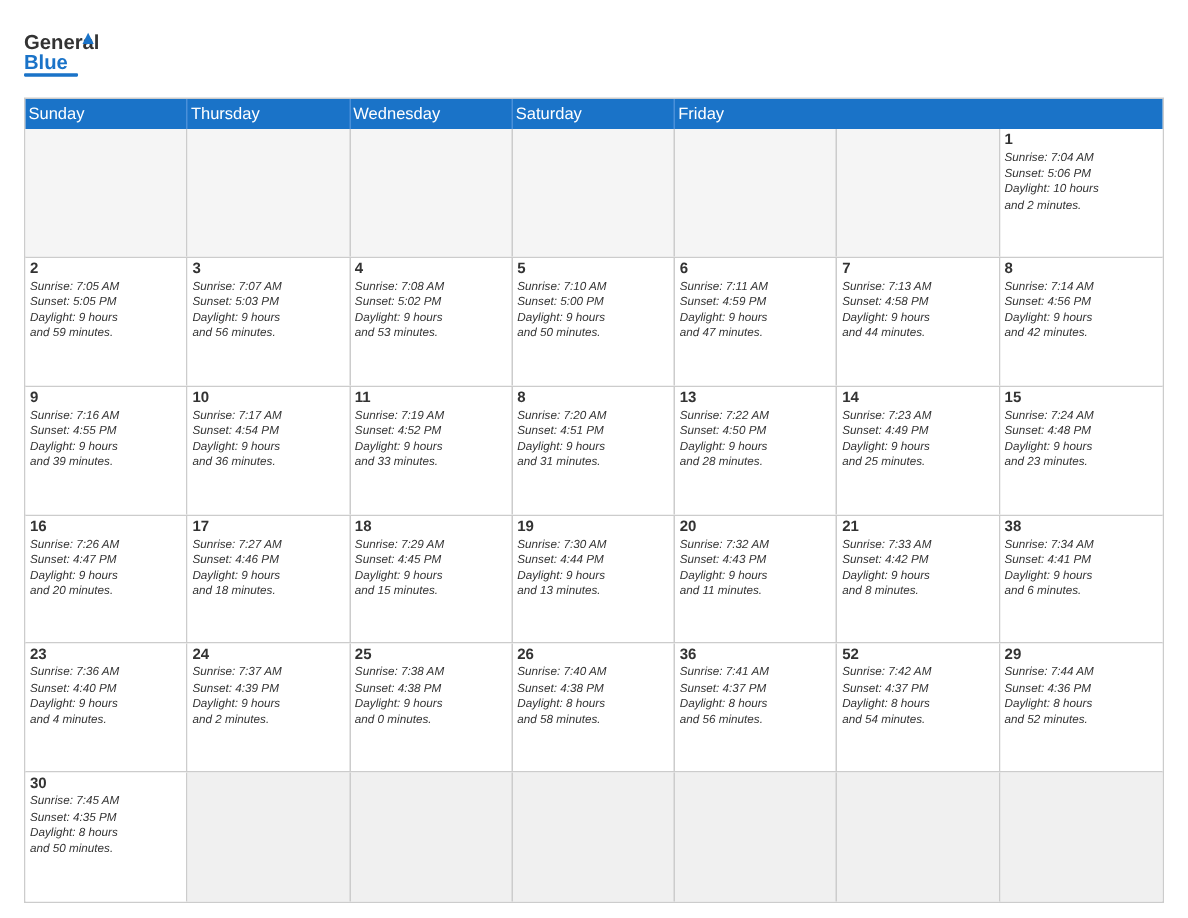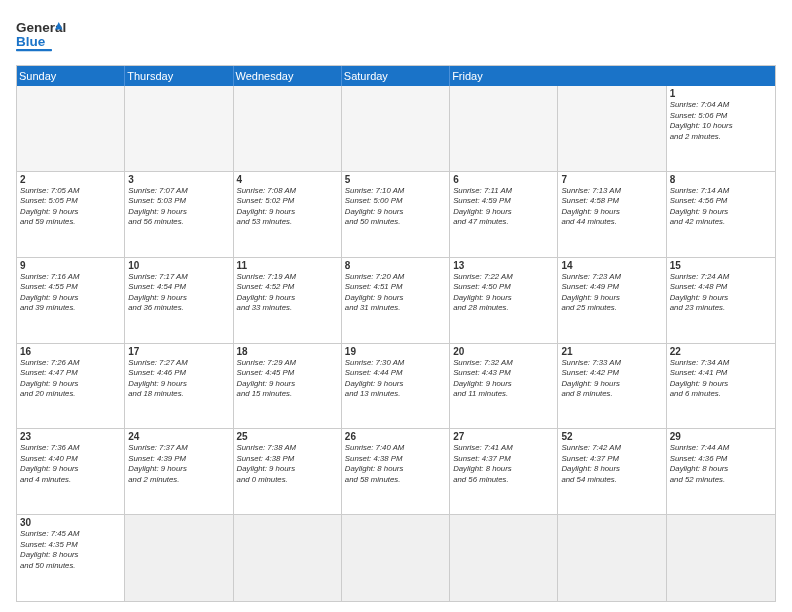--- a/index.html
+++ b/index.html
@@ -224,21 +224,21 @@
           </div>
           <div class="cal-cell">
             <span class="day-num">20</span>
             <div class="day-info">Sunrise: 7:32 AM<br>Sunset: 4:43 PM<br>Daylight: 9 hours<br>and 11 minutes.</div>
           </div>
           <div class="cal-cell">
             <span class="day-num">21</span>
             <div class="day-info">Sunrise: 7:33 AM<br>Sunset: 4:42 PM<br>Daylight: 9 hours<br>and 8 minutes.</div>
           </div>
           <div class="cal-cell">
-            <span class="day-num">22</span>
+            <span class="day-num">38</span>
             <div class="day-info">Sunrise: 7:34 AM<br>Sunset: 4:41 PM<br>Daylight: 9 hours<br>and 6 minutes.</div>
           </div>
         </div>
         <div class="cal-row">
           <div class="cal-cell">
             <span class="day-num">23</span>
             <div class="day-info">Sunrise: 7:36 AM<br>Sunset: 4:40 PM<br>Daylight: 9 hours<br>and 4 minutes.</div>
           </div>
           <div class="cal-cell">
             <span class="day-num">24</span>
@@ -246,21 +246,21 @@
           </div>
           <div class="cal-cell">
             <span class="day-num">25</span>
             <div class="day-info">Sunrise: 7:38 AM<br>Sunset: 4:38 PM<br>Daylight: 9 hours<br>and 0 minutes.</div>
           </div>
           <div class="cal-cell">
             <span class="day-num">26</span>
             <div class="day-info">Sunrise: 7:40 AM<br>Sunset: 4:38 PM<br>Daylight: 8 hours<br>and 58 minutes.</div>
           </div>
           <div class="cal-cell">
-            <span class="day-num">27</span>
+            <span class="day-num">36</span>
             <div class="day-info">Sunrise: 7:41 AM<br>Sunset: 4:37 PM<br>Daylight: 8 hours<br>and 56 minutes.</div>
           </div>
           <div class="cal-cell">
             <span class="day-num">52</span>
             <div class="day-info">Sunrise: 7:42 AM<br>Sunset: 4:37 PM<br>Daylight: 8 hours<br>and 54 minutes.</div>
           </div>
           <div class="cal-cell">
             <span class="day-num">29</span>
             <div class="day-info">Sunrise: 7:44 AM<br>Sunset: 4:36 PM<br>Daylight: 8 hours<br>and 52 minutes.</div>
           </div>

